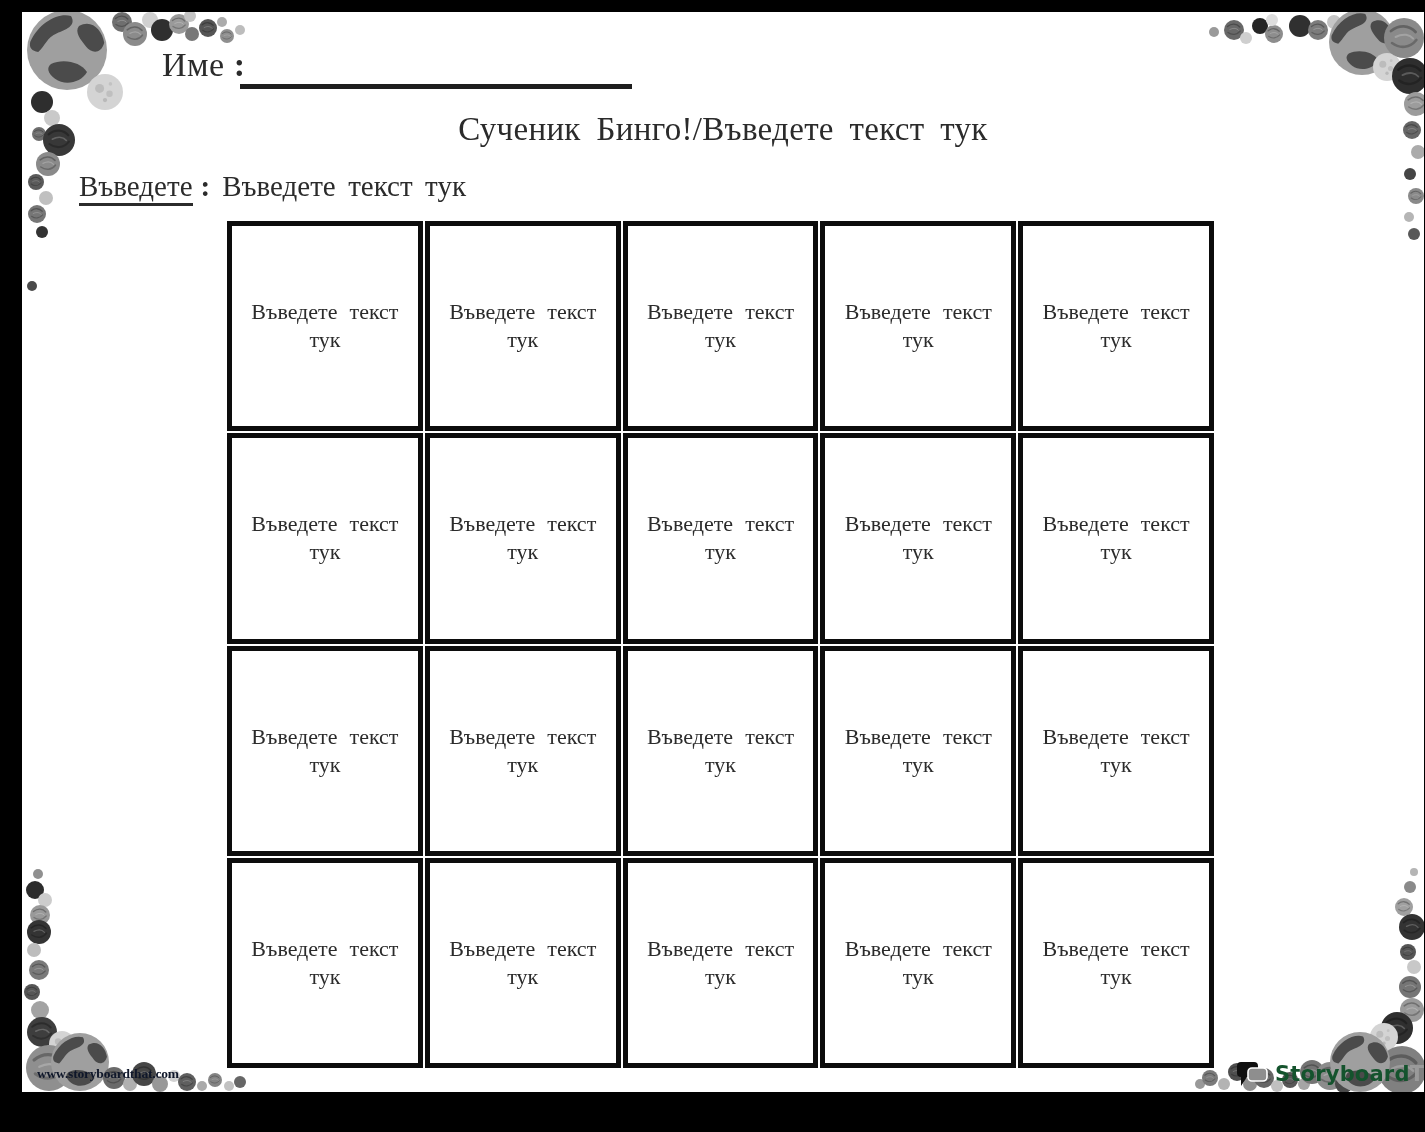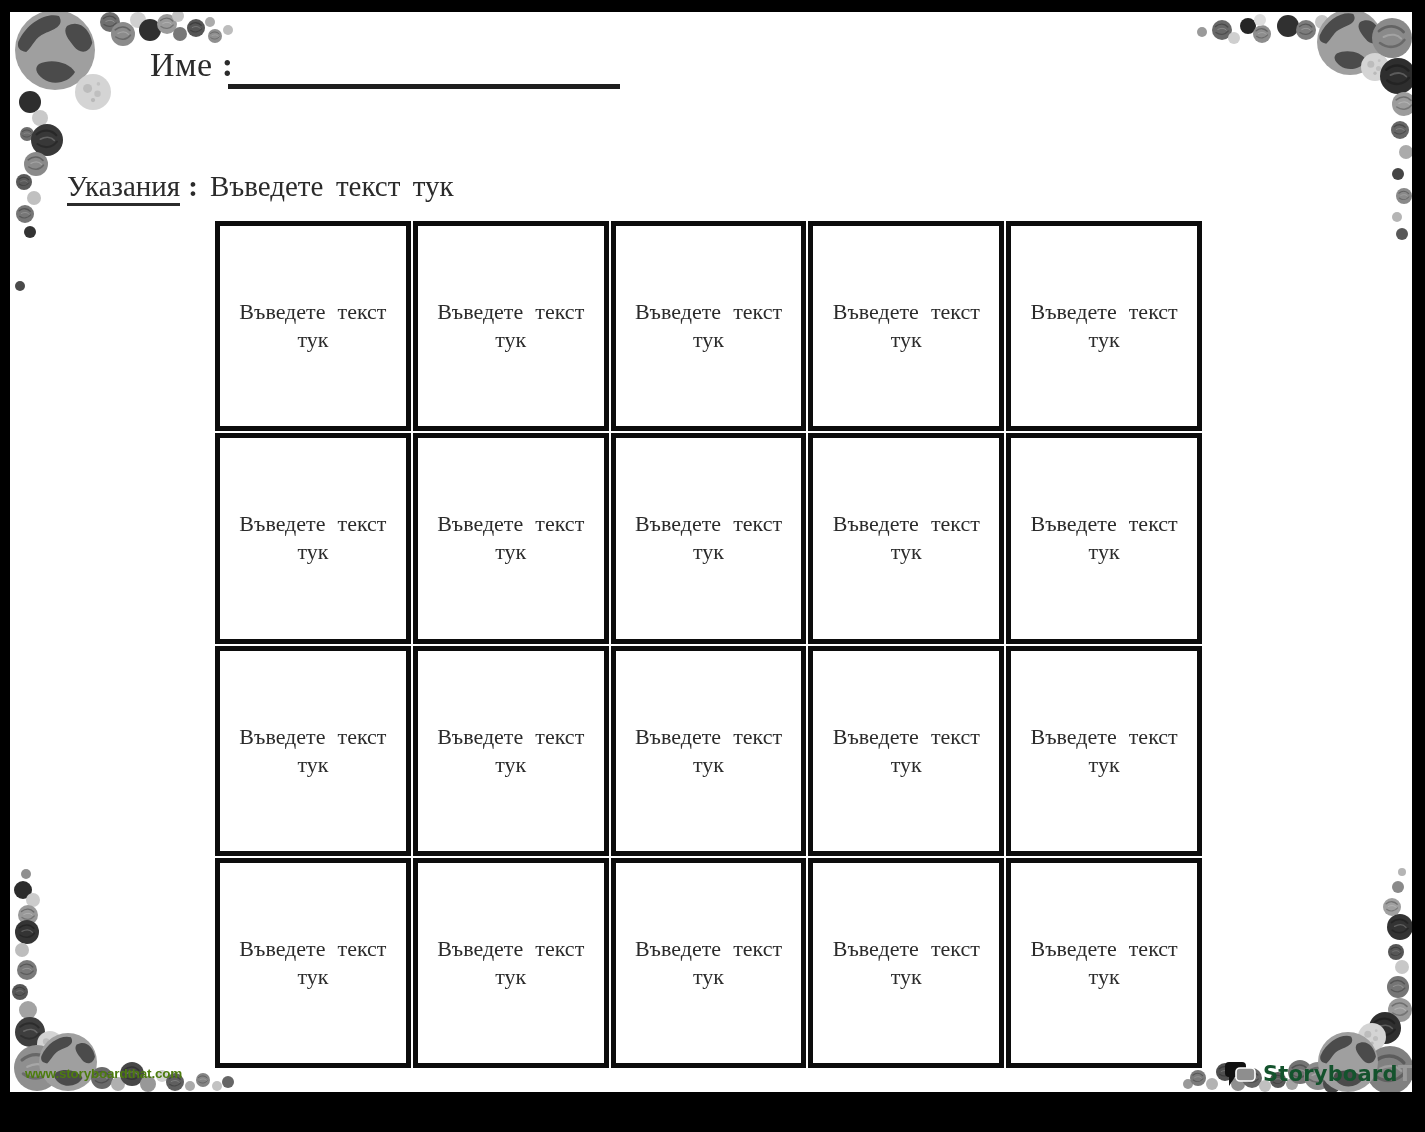--- a/index.html
+++ b/index.html
@@ -59,38 +59,38 @@
     border:5px solid #0c0c0c; background:#fff;
     display:flex; align-items:center; justify-content:center;
     text-align:center; padding:0 16px;
     font-size:22px; line-height:28px; color:#2b2b2b;
     word-spacing:0.3em;
   }
 
   
   .website {
     position:absolute; left:15px; top:1054px; z-index:3;
-    font-family:Liberation Sans, sans-serif;
-    font-size:13.5px; font-weight:bold; color:#4d7c0f; letter-spacing:-0.2px;
+    font-family:Liberation Serif, serif;
+    font-size:13.5px; font-weight:bold; color:#0f172a; letter-spacing:-0.2px;
   }
   .logo {
     position:absolute; left:1214px; top:1048px; z-index:3;
     display:flex; align-items:center;
     font-family:"DejaVu Sans","Liberation Sans",sans-serif;
     font-size:21px; font-weight:bold; letter-spacing:0.2px;
   }
   .logo svg { margin-right:6px; }
   .logo .primary { color:#14532d; }
   .logo .secondary { color:#9a9a9a; }
 </style>
 </head>
 <body>
 
 <div class="frame" style="background: rgb(0, 0, 0);">
-  <div class="page" style="background: rgb(255, 255, 255);">
+  <div class="page" style="background: rgb(255, 255, 255); margin-left: 12px;">
 
     <svg class="deco-svg" id="deco" viewBox="0 0 1402 1080">
         <g transform="translate(45,38) scale(40)">
           <circle cx="0" cy="0" r="1" fill="#9f9f9f"></circle>
           <path d="M -0.92 -0.2 C -0.7 -0.7 -0.2 -0.95 0.1 -0.85 C 0.25 -0.6 -0.05 -0.5 -0.25 -0.42 C -0.5 -0.32 -0.55 -0.1 -0.72 0.05 C -0.88 0.02 -0.95 -0.05 -0.92 -0.2 Z" fill="#4b4b4b"></path>
           <path d="M 0.3 -0.6 C 0.62 -0.78 0.88 -0.5 0.93 -0.18 C 0.85 0.12 0.6 0.08 0.48 -0.08 C 0.34 -0.26 0.18 -0.45 0.3 -0.6 Z" fill="#4b4b4b"></path>
           <path d="M -0.4 0.35 C -0.1 0.2 0.35 0.3 0.5 0.55 C 0.35 0.82 -0.05 0.9 -0.3 0.72 C -0.48 0.58 -0.52 0.45 -0.4 0.35 Z" fill="#4b4b4b"></path>
         </g>
         <g transform="translate(83,80) scale(18)">
           <circle cx="0" cy="0" r="1" fill="#d4d4d4"></circle>
@@ -515,23 +515,24 @@
         </g>
       </svg>
 
     <div class="content">
 
       <div class="name-row">
         <span>Име</span><span class="name-sep">:</span>
       </div>
       <div class="name-line" style="background: rgb(30, 30, 30);"></div>
 
+      <div class="title">Сученик Бинго!/Въведете текст тук</div>
 
       <div class="instructions">
-        <span class="lbl">Указания</span><span class="sep">:</span><span>Въведете текст тук</span>
+        <span class="lbl">Въведете</span><span class="sep">:</span><span>Въведете текст тук</span>
       </div>
 
       <div class="grid" id="grid">
           <div class="cell">
             <span>Въведете текст тук</span>
           </div>
           <div class="cell">
             <span>Въведете текст тук</span>
           </div>
           <div class="cell">

